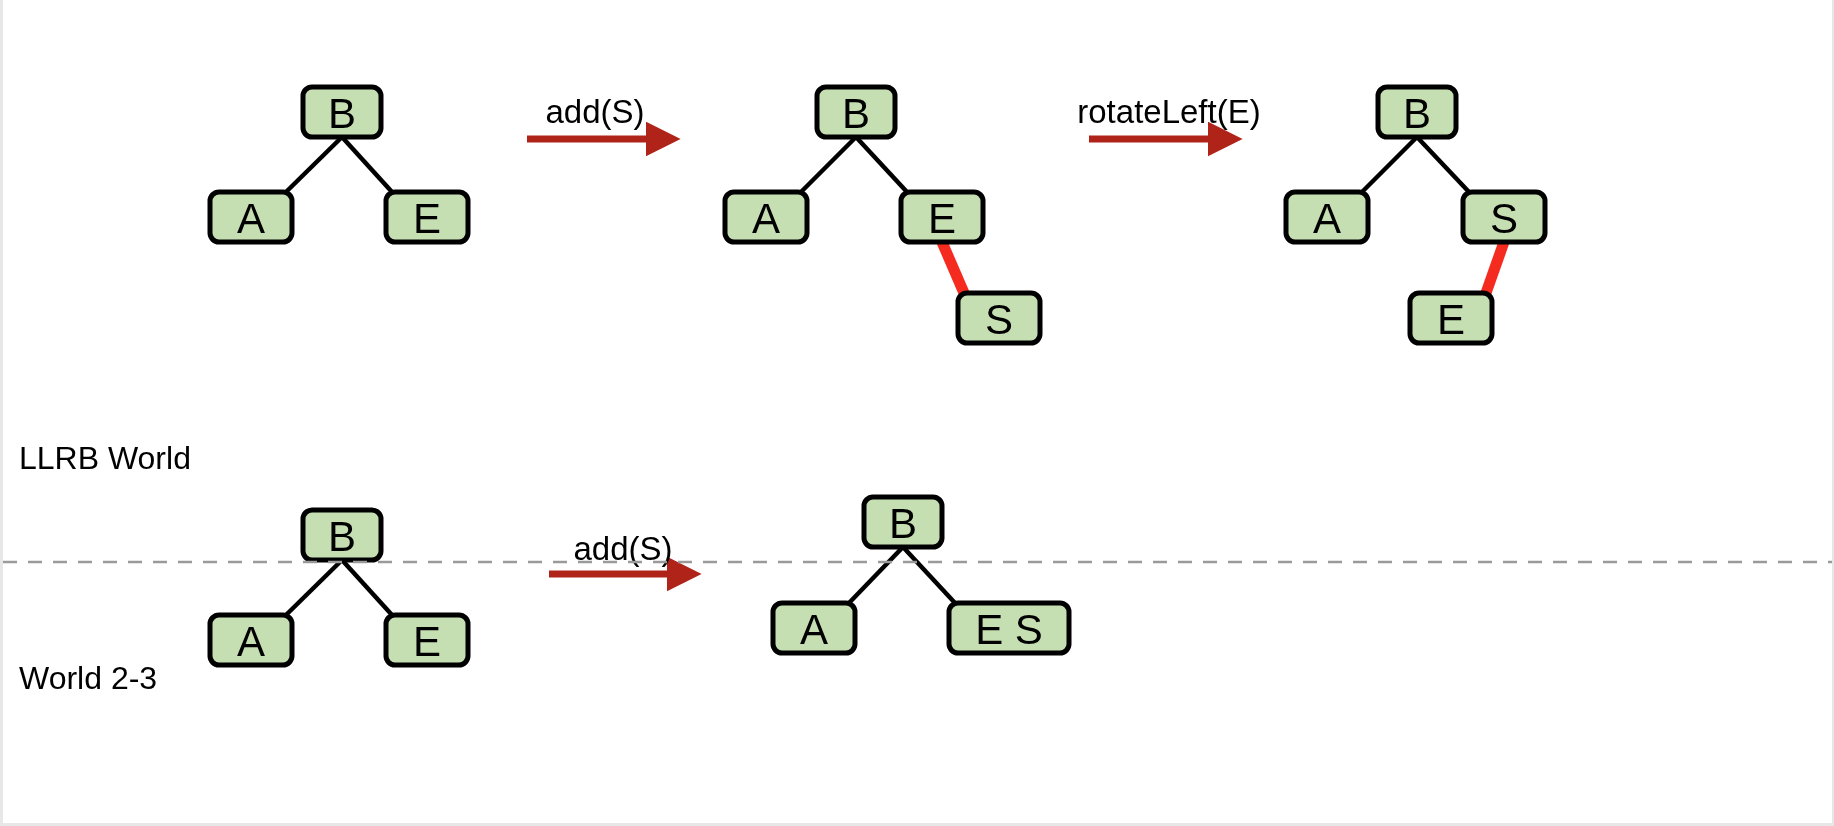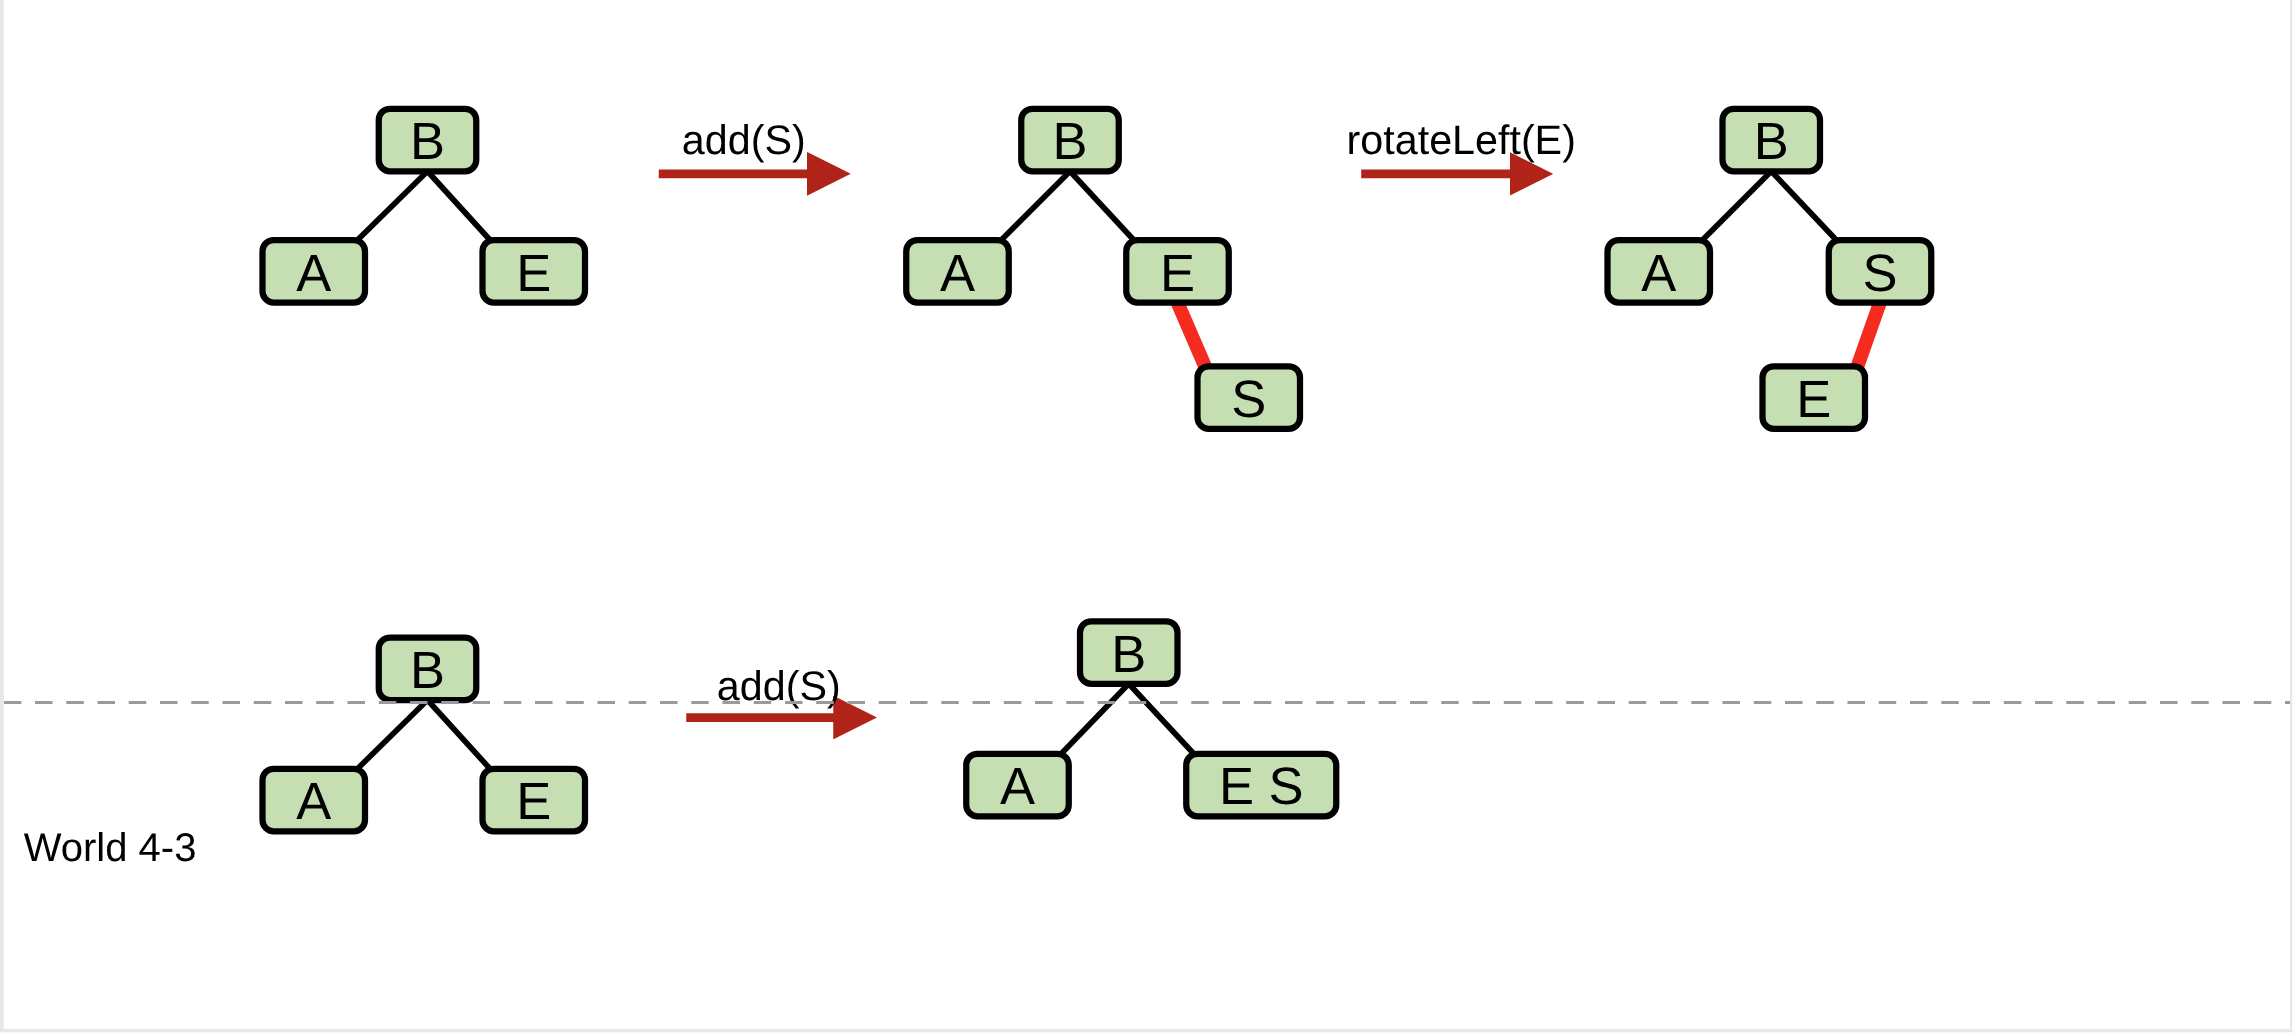--- a/index.html
+++ b/index.html
@@ -172,15 +172,16 @@
           <line x1="546" y1="574" x2="679" y2="574" stroke="#b02318" marker-end="url(#arrowhead)" class="arrow-line"></line>
           <text x="620" y="560" class="op-label">add(S)</text>
         </g>
       </g>
     <g id="divider-layer">
         <line x1="0" y1="562" x2="1834" y2="562" class="divider"></line>
       </g>
   </svg>
 
   <div style="position:absolute;left:0;top:0;width:100%;height:100%;pointer-events:none;">
-    <div style="position: absolute; left: 16px; top: 660px; font-family: &quot;Liberation Sans&quot;, sans-serif; font-size: 32px; color: rgb(0, 0, 0); white-space: nowrap;" id="lbl-23">World 4-3</div>
+    <div style="position: absolute; left: 16px; top: 440px; font-family: &quot;Liberation Sans&quot;, sans-serif; font-size: 32px; color: rgb(0, 0, 0); white-space: nowrap;" id="lbl-llrb">LLRB World</div>
+    <div style="position: absolute; left: 16px; top: 660px; font-family: &quot;Liberation Sans&quot;, sans-serif; font-size: 32px; color: rgb(0, 0, 0); white-space: nowrap;" id="lbl-23">World 2-3</div>
   </div>
 </div>
 
 </body></html>

